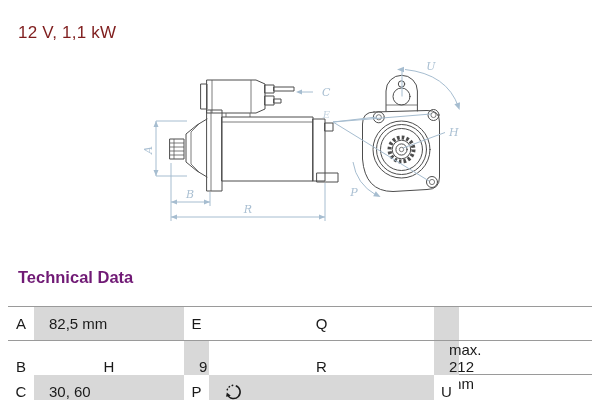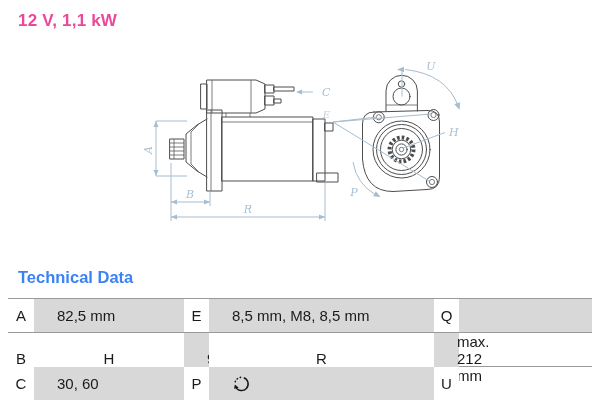--- a/index.html
+++ b/index.html
@@ -1,36 +1,36 @@
 <!DOCTYPE html>
 <html><head>
 <meta charset="utf-8">
 <style>
   html,body{margin:0;padding:0;background:#fff;}
   .canvas{
     position:relative;width:600px;height:400px;background:#ffffff;overflow:hidden;
     font-family:"Liberation Sans", sans-serif;color:#1a1a1a;
   }
   .spec-header{
-    position:absolute;top:11px;left:18px;font-size:17px;font-weight:700;color:#ec4899;
+    position:absolute;top:23px;left:18px;font-size:17px;font-weight:400;color:#7f1d1d;
     letter-spacing:.2px;
   }
   svg.drawing{position:absolute;top:0;left:0;}
   .ol{stroke:#4d4d4d;fill:none;stroke-width:1;stroke-linejoin:round;stroke-linecap:round;}
   .ol2{stroke:#5a5a5a;fill:none;stroke-width:.8;stroke-linejoin:round;}
   .dim{stroke:#a6bdd0;fill:none;stroke-width:1;}
   .dimfill{fill:#a6bdd0;stroke:none;}
   .dimlbl{font:italic 11px "DejaVu Serif", serif;fill:#a9bfd2;}
   .dimlbl-faint{font:italic 10px "DejaVu Serif", serif;fill:#c4d3df;}
   .tech{position:absolute;left:8px;top:268px;width:584px;}
-  .tech-title{font-size:16.5px;font-weight:bold;color:#3b82f6;padding-left:10px;height:20px;margin-bottom:10px;}
+  .tech-title{font-size:16.5px;font-weight:bold;color:#701a75;padding-left:10px;height:20px;margin-bottom:18px;}
   .ttable{width:584px;border-bottom:1.5px solid #9a9a9a;}
   .trow{display:grid;grid-template-columns:26px 150px 25px 225px 25px auto;height:33px;border-top:1.5px solid #9a9a9a;}
   .tkey{background:#ffffff;display:flex;align-items:center;justify-content:center;font-size:15px;color:#1a1a1a;}
-  .tval{background:#d8d8d8;display:flex;align-items:center;padding-left:23px;font-size:15px;color:#1a1a1a;}
+  .tval{background:#d8d8d8;display:flex;align-items:center;padding-left:15px;font-size:15px;color:#1a1a1a;}
   .rot-icon{display:inline-block;}
 </style>
 </head>
 <body>
 
 <div class="canvas">
 
   <div class="spec-header">12 V, 1,1 kW</div>
 
   <svg class="drawing" width="600" height="260" viewBox="0 0 600 260" aria-hidden="true">
@@ -147,21 +147,20 @@
   </svg>
 
   <div class="tech">
     <div class="tech-title">Technical Data</div>
     <div class="ttable">
 
       <div class="trow">
         <div class="tkey">A</div>
         <div class="tval">82,5 mm</div>
         <div class="tkey">E</div>
-        <div class="tval">8,5 mm, M8, 8,5 mm</div>
         <div class="tkey">Q</div>
         <div class="tval"></div>
       </div>
 
       <div class="trow">
         <div class="tkey">B</div>
         <div class="tkey">H</div>
         <div class="tval">9</div>
         <div class="tkey">R</div>
         <div class="tval">max. 212 mm</div>

